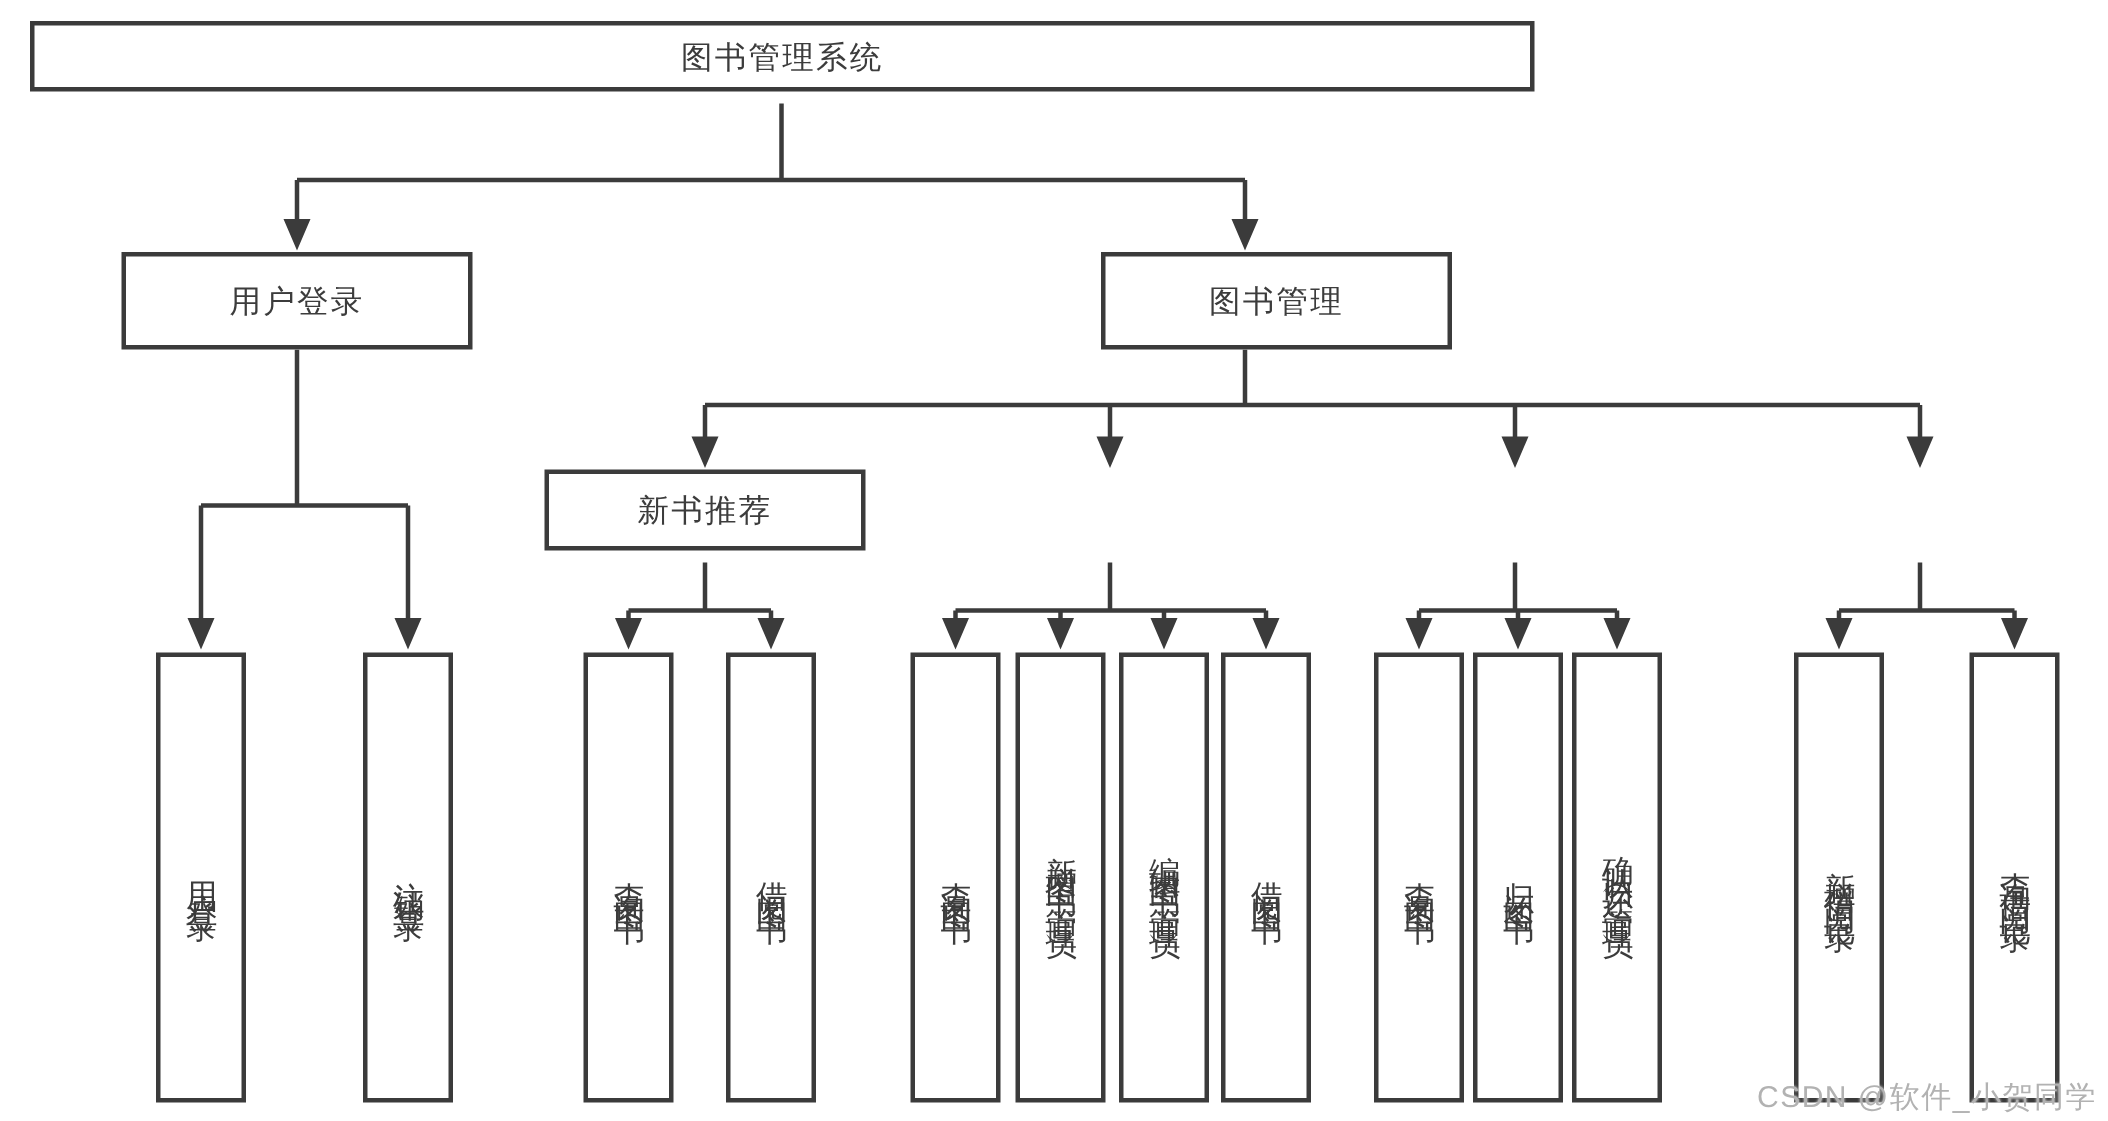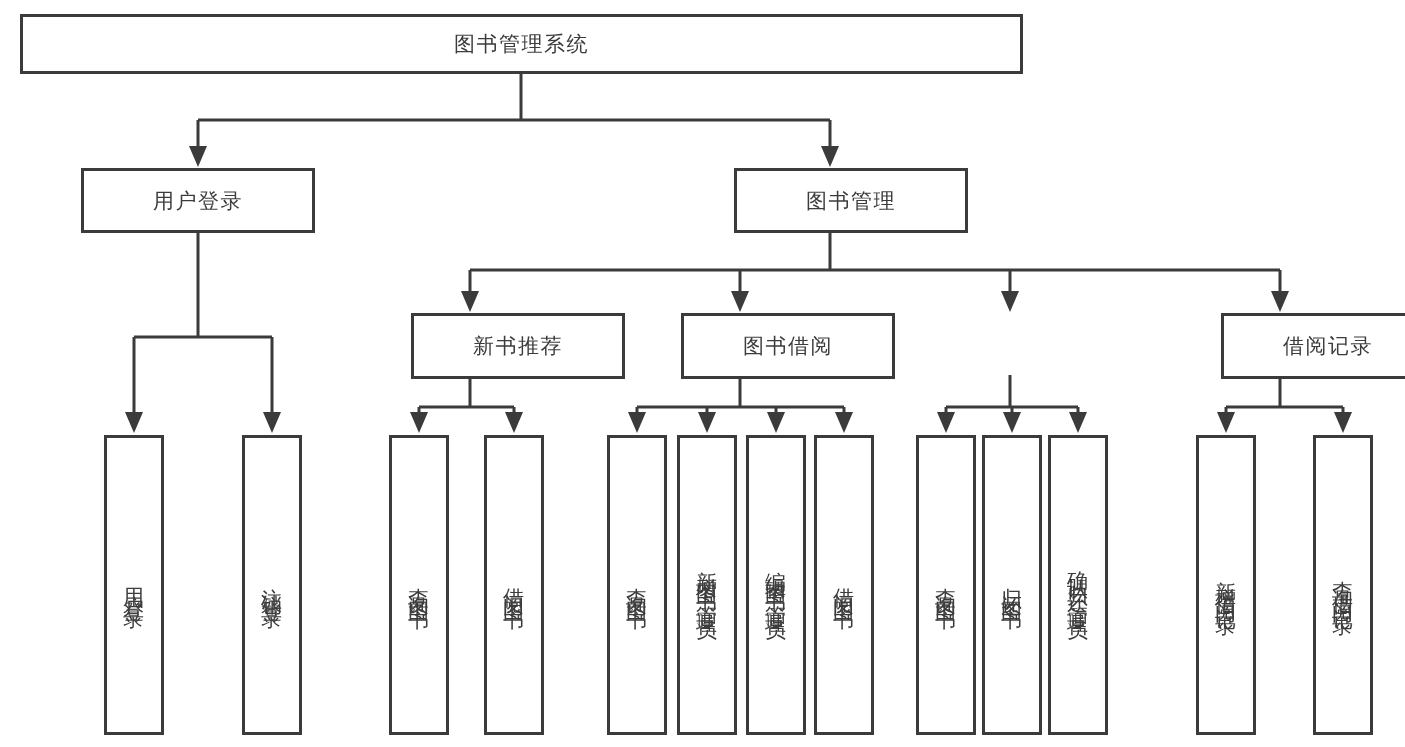--- a/index.html
+++ b/index.html
@@ -33,32 +33,31 @@
     color: var(--text, #3c3c3c);
     font-size: 21px;
     letter-spacing: 1.5px;
     z-index: 2;
     text-align: center;
   }
   .root {
     left: 20px;
     top: 14px;
     width: 1003px;
-    height: 60px;
+    height: 47px;
   }
   .lvl1 {
     top: 168px;
     width: 234px;
     height: 65px;
   }
   .lvl2 {
     top: 313px;
     width: 214px;
-    height: 66px;
-    margin-left: 48px;
+    height: 54px;
   }
   .leaf {
     top: 435px;
     width: 60px;
     height: 300px;
   }
   .leaf .vtext {
     writing-mode: vertical-rl;
     text-orientation: mixed;
     letter-spacing: 7px;
@@ -110,26 +109,20 @@
   <div class="box lvl1" style="left:81px">
     <span>用户登录</span>
   </div>
   <div class="box lvl1" style="left:734px">
     <span>图书管理</span>
   </div>
 
   <div class="box lvl2" style="left:363px">
     <span>新书推荐</span>
   </div>
-  <div class="box lvl2" style="left:633px">
-    <span>图书借阅</span>
-  </div>
-  <div class="box lvl2" style="left:1173px">
-    <span>借阅记录</span>
-  </div>
 
   <div class="box leaf" style="left:104px">
     <span class="vtext">用户登录</span>
   </div>
   <div class="box leaf" style="left:242px">
     <span class="vtext">注销登录</span>
   </div>
 
   <div class="box leaf" style="left:389px">
     <span class="vtext">查询图书</span>
@@ -161,14 +154,15 @@
     <span class="vtext">确认归还（管理员）</span>
   </div>
 
   <div class="box leaf" style="left:1196px">
     <span class="vtext">新增借阅记录</span>
   </div>
   <div class="box leaf" style="left:1313px">
     <span class="vtext">查询借阅记录</span>
   </div>
 
+  <div class="watermark">CSDN @软件_小贺同学</div>
 
 </div>
 
 </body></html>

